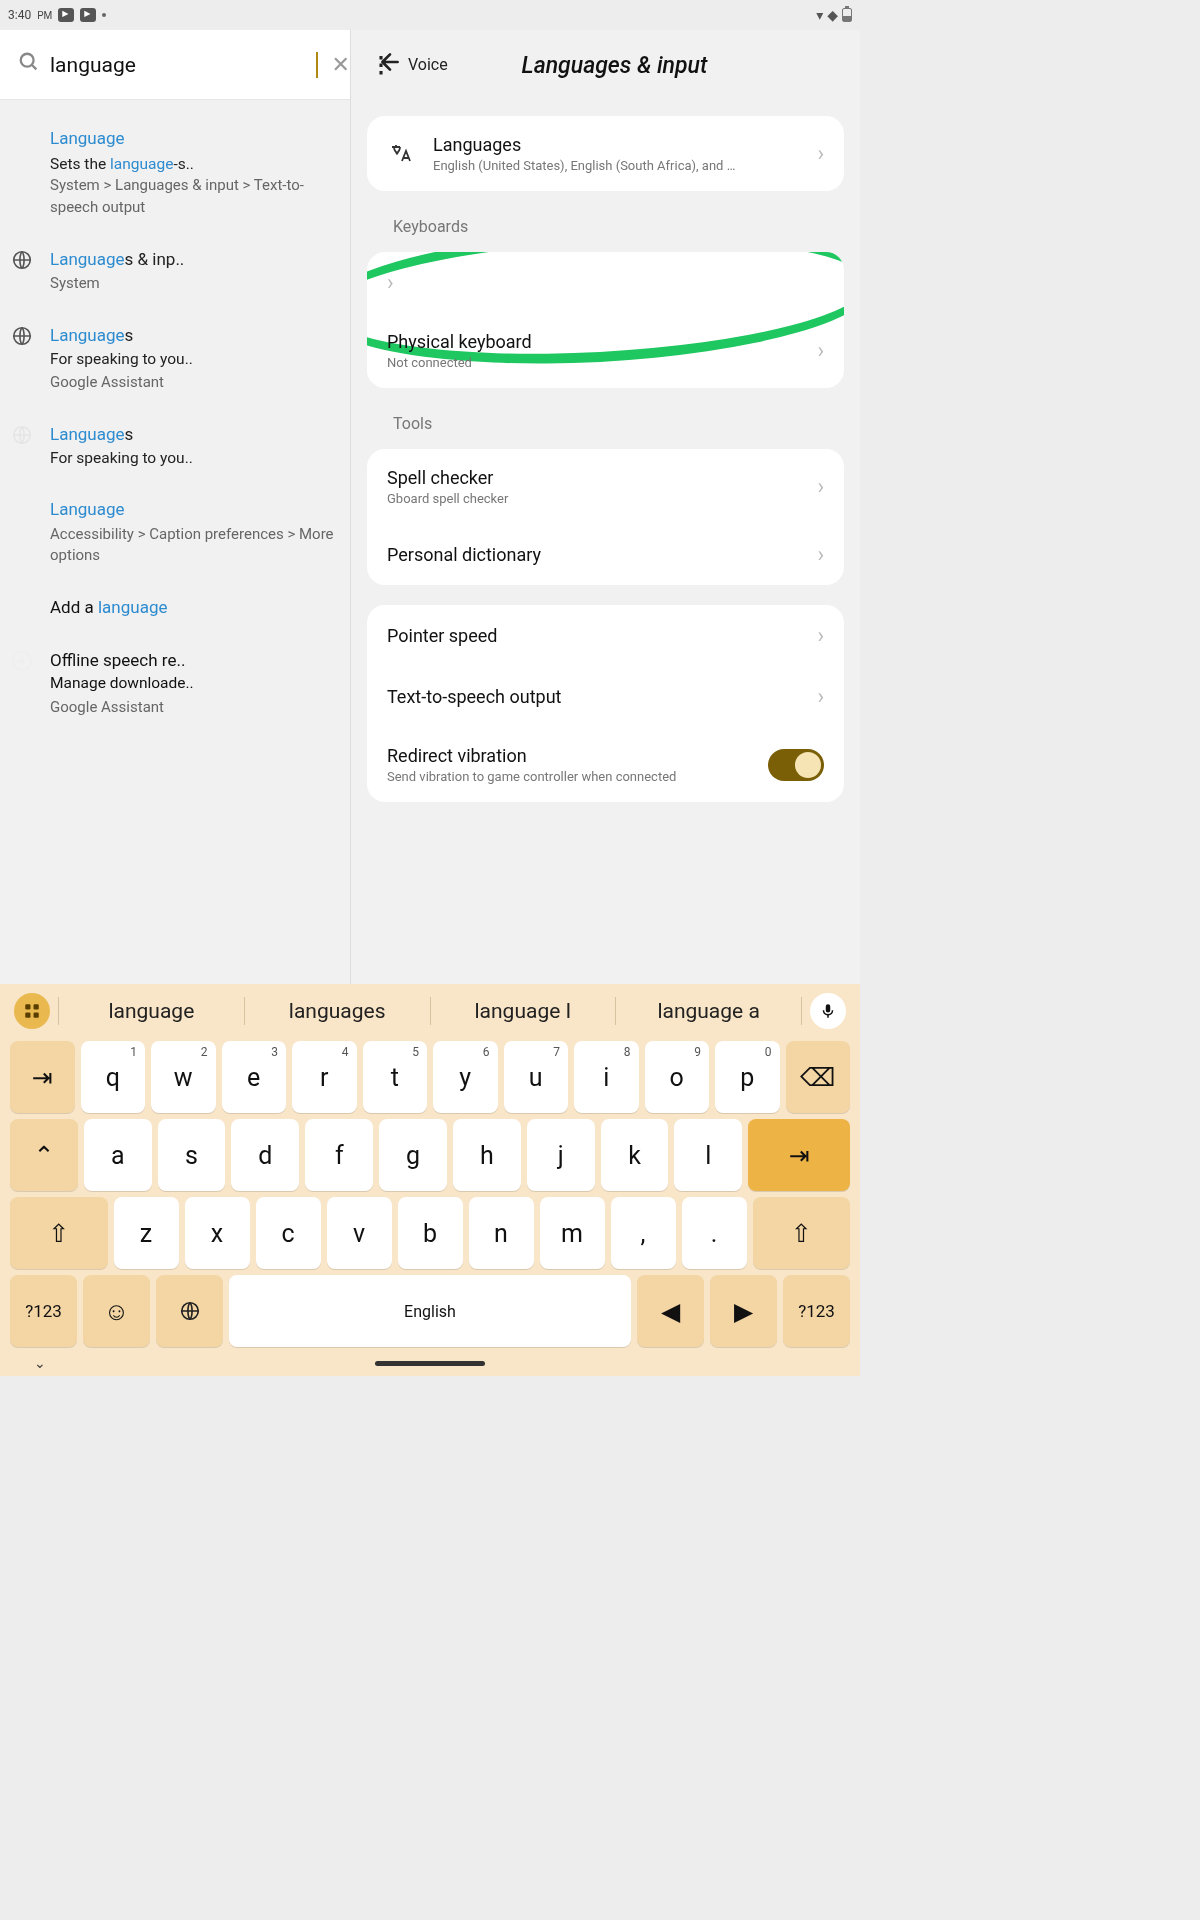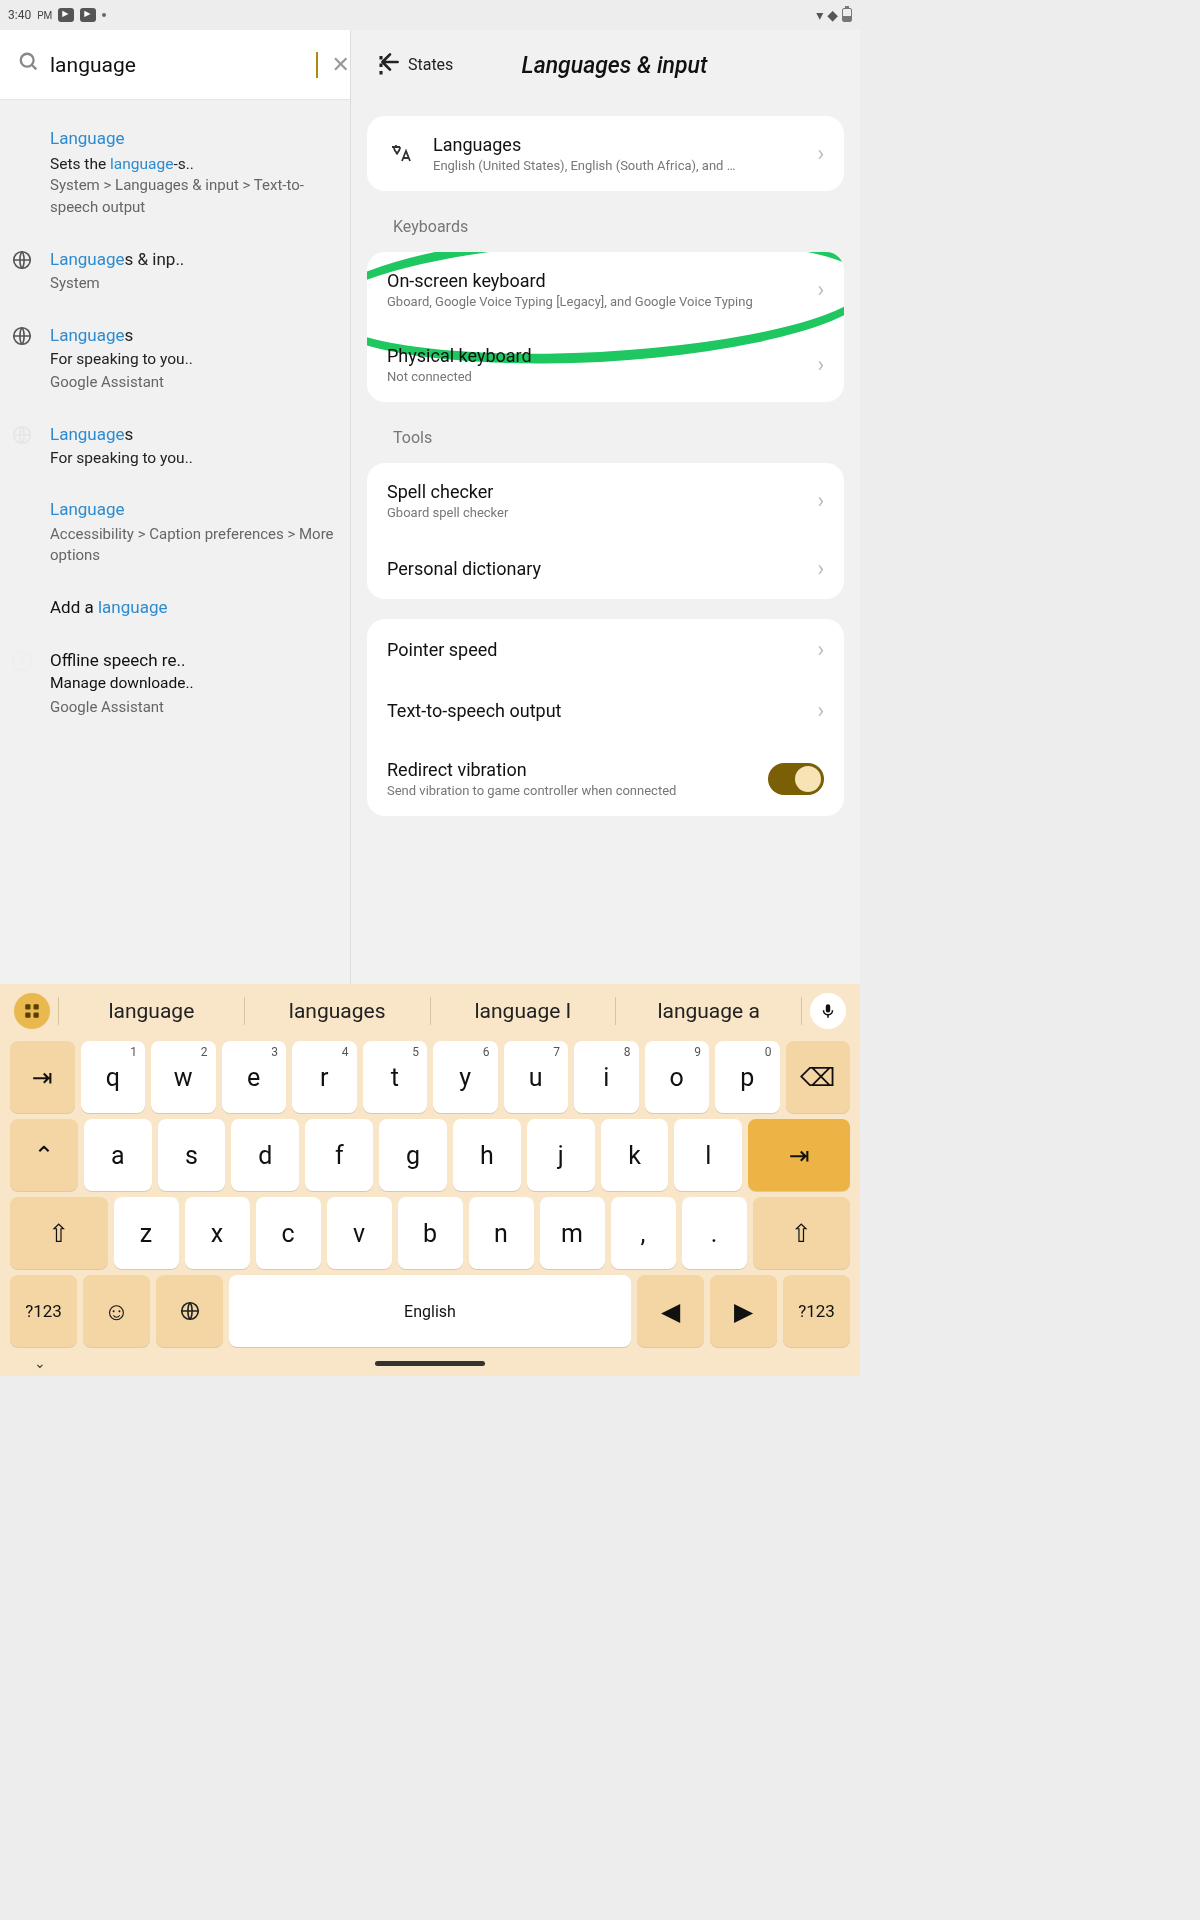--- a/index.html
+++ b/index.html
@@ -116,21 +116,21 @@
             <circle cx="10" cy="10" r="7"></circle>
             <line x1="20" y1="20" x2="15" y2="15"></line>
           </svg>
       </span>
       <div style="flex:1;display:flex;align-items:center">
         <input class="search-input" value="language" style="">
         <span class="search-cursor"></span>
       </div>
       <span class="clear-x">✕</span>
       <span class="more-dots">⋮</span>
-      <span class="cancel">States</span>
+      <span class="cancel">Voice</span>
     </div>
 
     <div class="results">
       <div class="res">
         <div class="res-icon"></div>
         <div class="res-body">
           <div class="res-title"><span>Language</span><span class="nohl"></span></div>
           <div class="res-sub"><span>Sets the </span><span class="hl">language</span><span>-s..</span></div>
           <div class="res-path">System &gt; Languages &amp; input &gt; Text-to-speech output</div>
         </div>
@@ -230,24 +230,20 @@
         </div>
         <span class="chev">›</span>
       </div>
     </div>
 
     <div class="section-label">Keyboards</div>
 
     <div class="card" style="position:relative">
       <div class="annot" style="left:-50px;top:-20px;width:560px;height:130px;transform:rotate(-3deg)"></div>
       <div class="row">
-        <div class="row-body">
-          <div class="row-title">On-screen keyboard</div>
-          <div class="row-sub wrap">Gboard, Google Voice Typing [Legacy], and Google Voice Typing</div>
-        </div>
         <span class="chev">›</span>
       </div>
       <div class="row">
         <div class="row-body">
           <div class="row-title">Physical keyboard</div>
           <div class="row-sub">Not connected</div>
         </div>
         <span class="chev">›</span>
       </div>
     </div>

